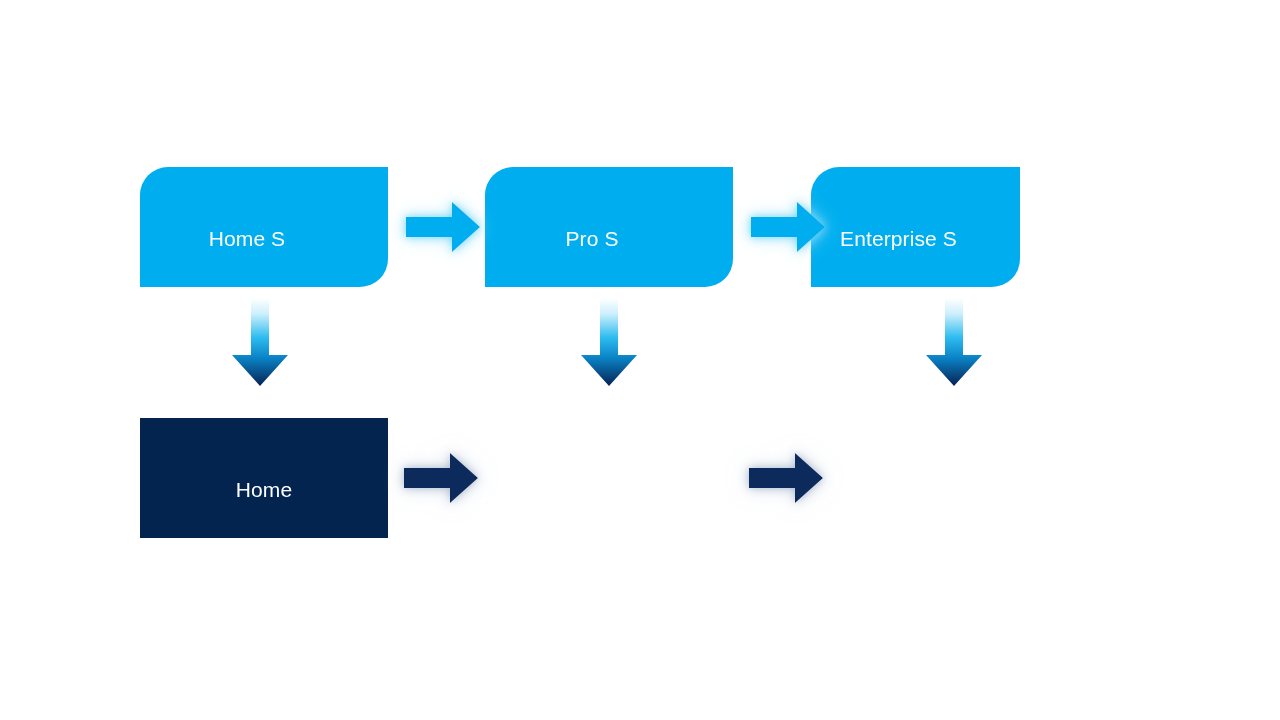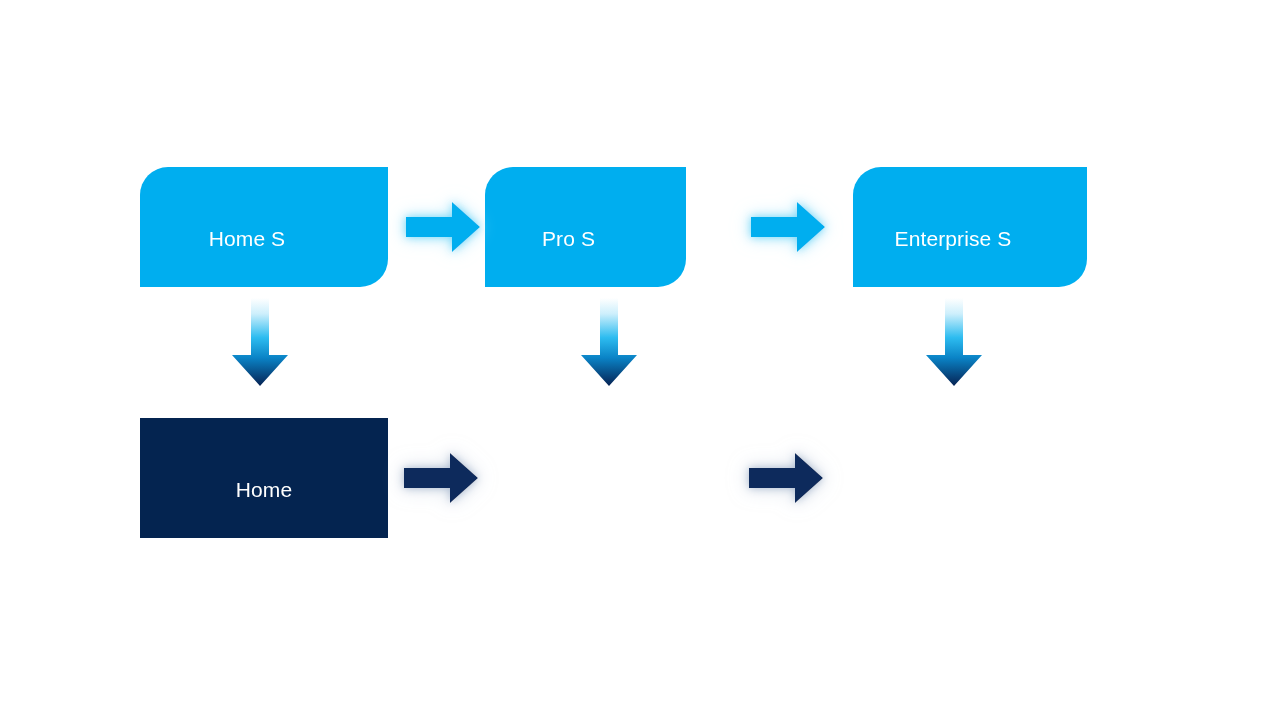--- a/index.html
+++ b/index.html
@@ -40,22 +40,22 @@
     border-radius: 28px 0 28px 0;
     padding-right: 34px;
   }
   .node.product {
     background: #042450;
     border-radius: 0;
   }
 
   
   .col-1 { left: 140px; width: 248px; }
-  .col-2 { left: 485px; width: 201px; }
-  .col-3 { left: 853px; width: 234px; }
+  .col-2 { left: 485px; width: 248px; }
+  .col-3 { left: 811px; width: 209px; }
 
   .row-top    { top: 167px; height: 120px; }
   .row-bottom { top: 418px; height: 120px; }
 
   
   .h-arrow {
     position: absolute;
     width: 78px;
     height: 56px;
   }

